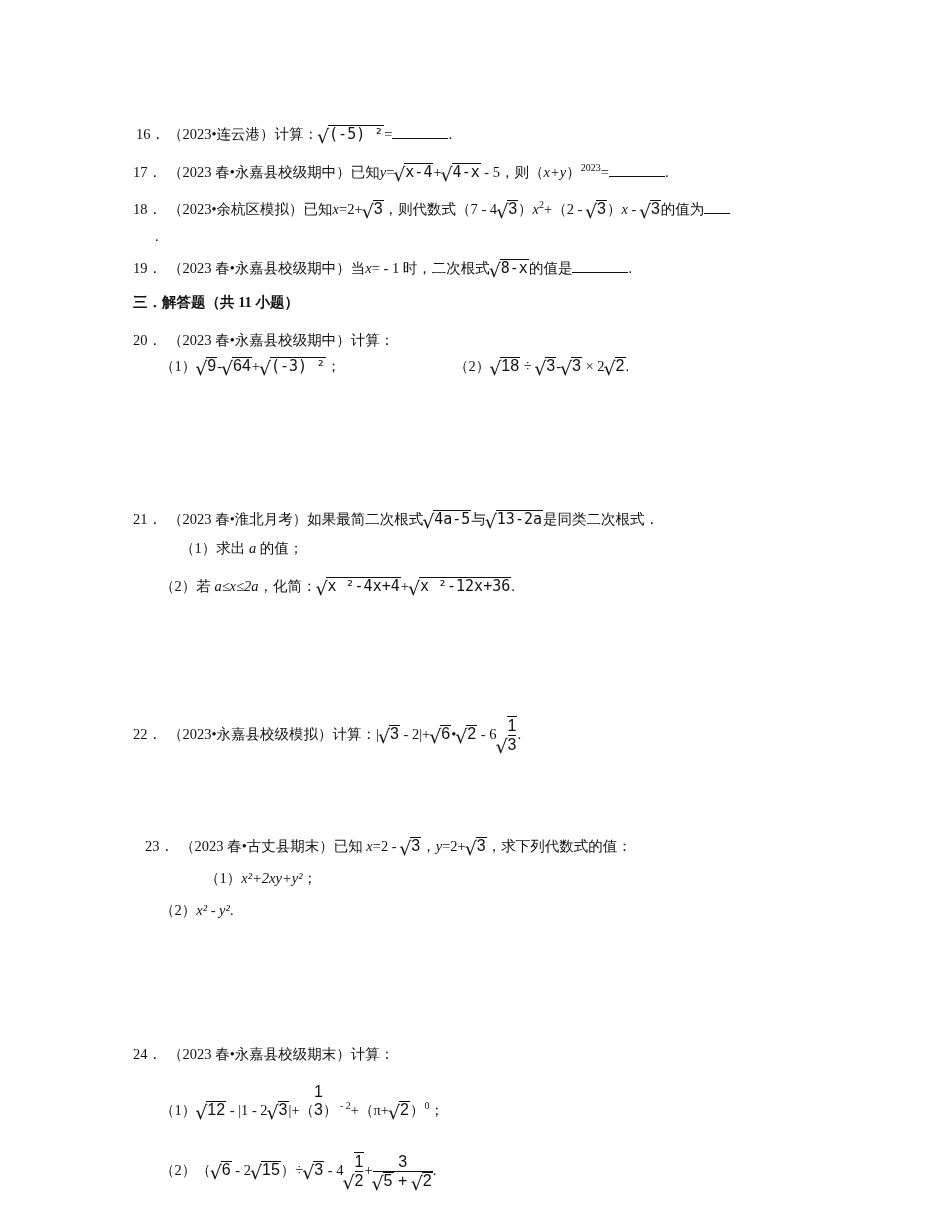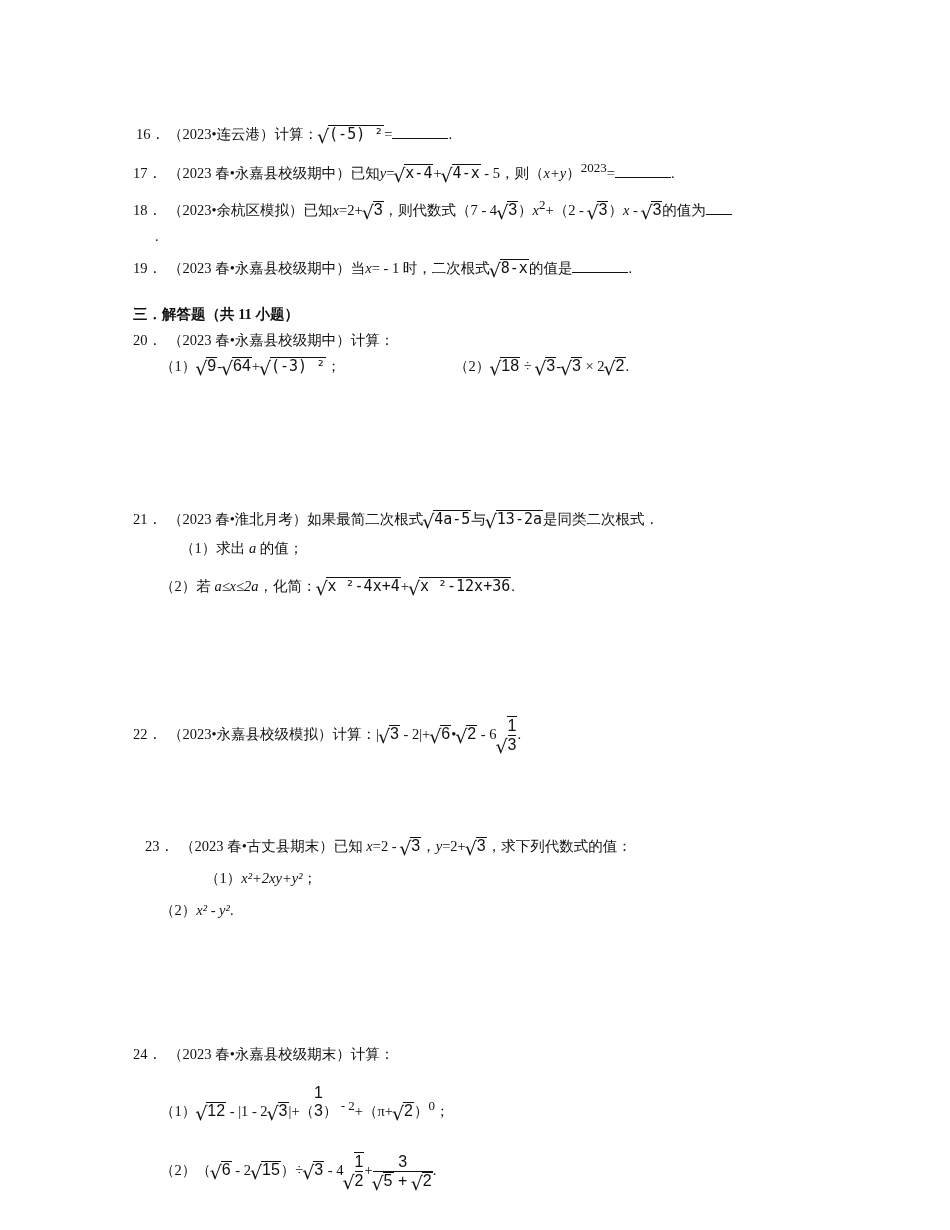--- a/index.html
+++ b/index.html
@@ -8,21 +8,21 @@
   .line { position:absolute; left:133px; white-space:nowrap; line-height:20px; }
   .sub { left:160px; }
   .num { display:inline-block; width:35px; }
   .ital { font-style:italic; }
   .math { font-family:"DejaVu Sans Mono", "Liberation Mono", monospace; font-size:15px; }
   .sans { font-family:"Liberation Sans", "DejaVu Sans", sans-serif; font-size:16px; }
   .sqrt { display:inline-block; position:relative; padding-left:10px; }
   .sqrt::before { content:"\221A"; position:absolute; left:-1px; bottom:-2px; font-size:19px; font-family:"DejaVu Sans", sans-serif; }
   .sqrt > .rad { border-top:1.2px solid #111; padding:0 1px; display:inline-block; line-height:16px; }
   .blank { display:inline-block; border-bottom:1px solid #111; height:14px; vertical-align:baseline; }
-  sup { font-size:13px; }
+  sup { font-size:10px; }
   .frac { display:inline-block; vertical-align:middle; text-align:center; font-family:"Liberation Sans", sans-serif; font-size:16px; line-height:18px; }
   .frac .n { display:block; }
   .frac .d { display:block; border-top:1.2px solid #111; }
   .bold { font-weight:bold; }
 </style>
 </head>
 <body>
 
 <div class="line" style="top:124px;text-align:center;">
   <span class="num">16．</span><span>（2023•连云港）</span><span>计算：</span><span class="sqrt math"><span class="rad">(-5) ²</span></span><span>=</span><span class="blank" style="width:56px"></span><span>.</span>
@@ -34,21 +34,21 @@
 
 <div class="line" style="top:195px;">
   <span class="num">18．</span><span>（2023•余杭区模拟）</span><span>已知</span><span class="ital">x</span><span>=2+</span><span class="sqrt sans"><span class="rad">3</span></span><span>，则代数式（7 - 4</span><span class="sqrt sans"><span class="rad">3</span></span><span>）</span><span class="ital">x</span><sup>2</sup><span>+（2 - </span><span class="sqrt sans"><span class="rad">3</span></span><span>）</span><span class="ital">x</span><span> - </span><span class="sqrt sans"><span class="rad">3</span></span><span>的值为</span><span class="blank" style="width:26px"></span>
 </div>
 <div class="line" style="top:226px; left:155px;">.</div>
 
 <div class="line" style="top:258px;">
   <span class="num">19．</span><span>（2023 春•永嘉县校级期中）</span><span>当</span><span class="ital">x</span><span>= - 1 时，二次根式</span><span class="sqrt math"><span class="rad">8-x</span></span><span>的值是</span><span class="blank" style="width:56px"></span><span>.</span>
 </div>
 
-<div class="line bold" style="top:304px;text-align:right;">三．解答题（共 11 小题）</div>
+<div class="line bold" style="top:292px;text-align:right;">三．解答题（共 11 小题）</div>
 
 <div class="line" style="top:330px;">
   <span class="num">20．</span><span>（2023 春•永嘉县校级期中）</span><span>计算：</span>
 </div>
 <div class="line sub" style="top:356px;">
   <span>（1）</span><span class="sqrt sans"><span class="rad">9</span></span><span>-</span><span class="sqrt sans"><span class="rad">64</span></span><span>+</span><span class="sqrt math"><span class="rad">(-3) ²</span></span><span>；</span>
 </div>
 <div class="line" style="top:356px; left:454px;">
   <span>（2）</span><span class="sqrt sans"><span class="rad">18</span></span><span> ÷ </span><span class="sqrt sans"><span class="rad">3</span></span><span>-</span><span class="sqrt sans"><span class="rad">3</span></span><span> × 2</span><span class="sqrt sans"><span class="rad">2</span></span><span>.</span>
 </div>

